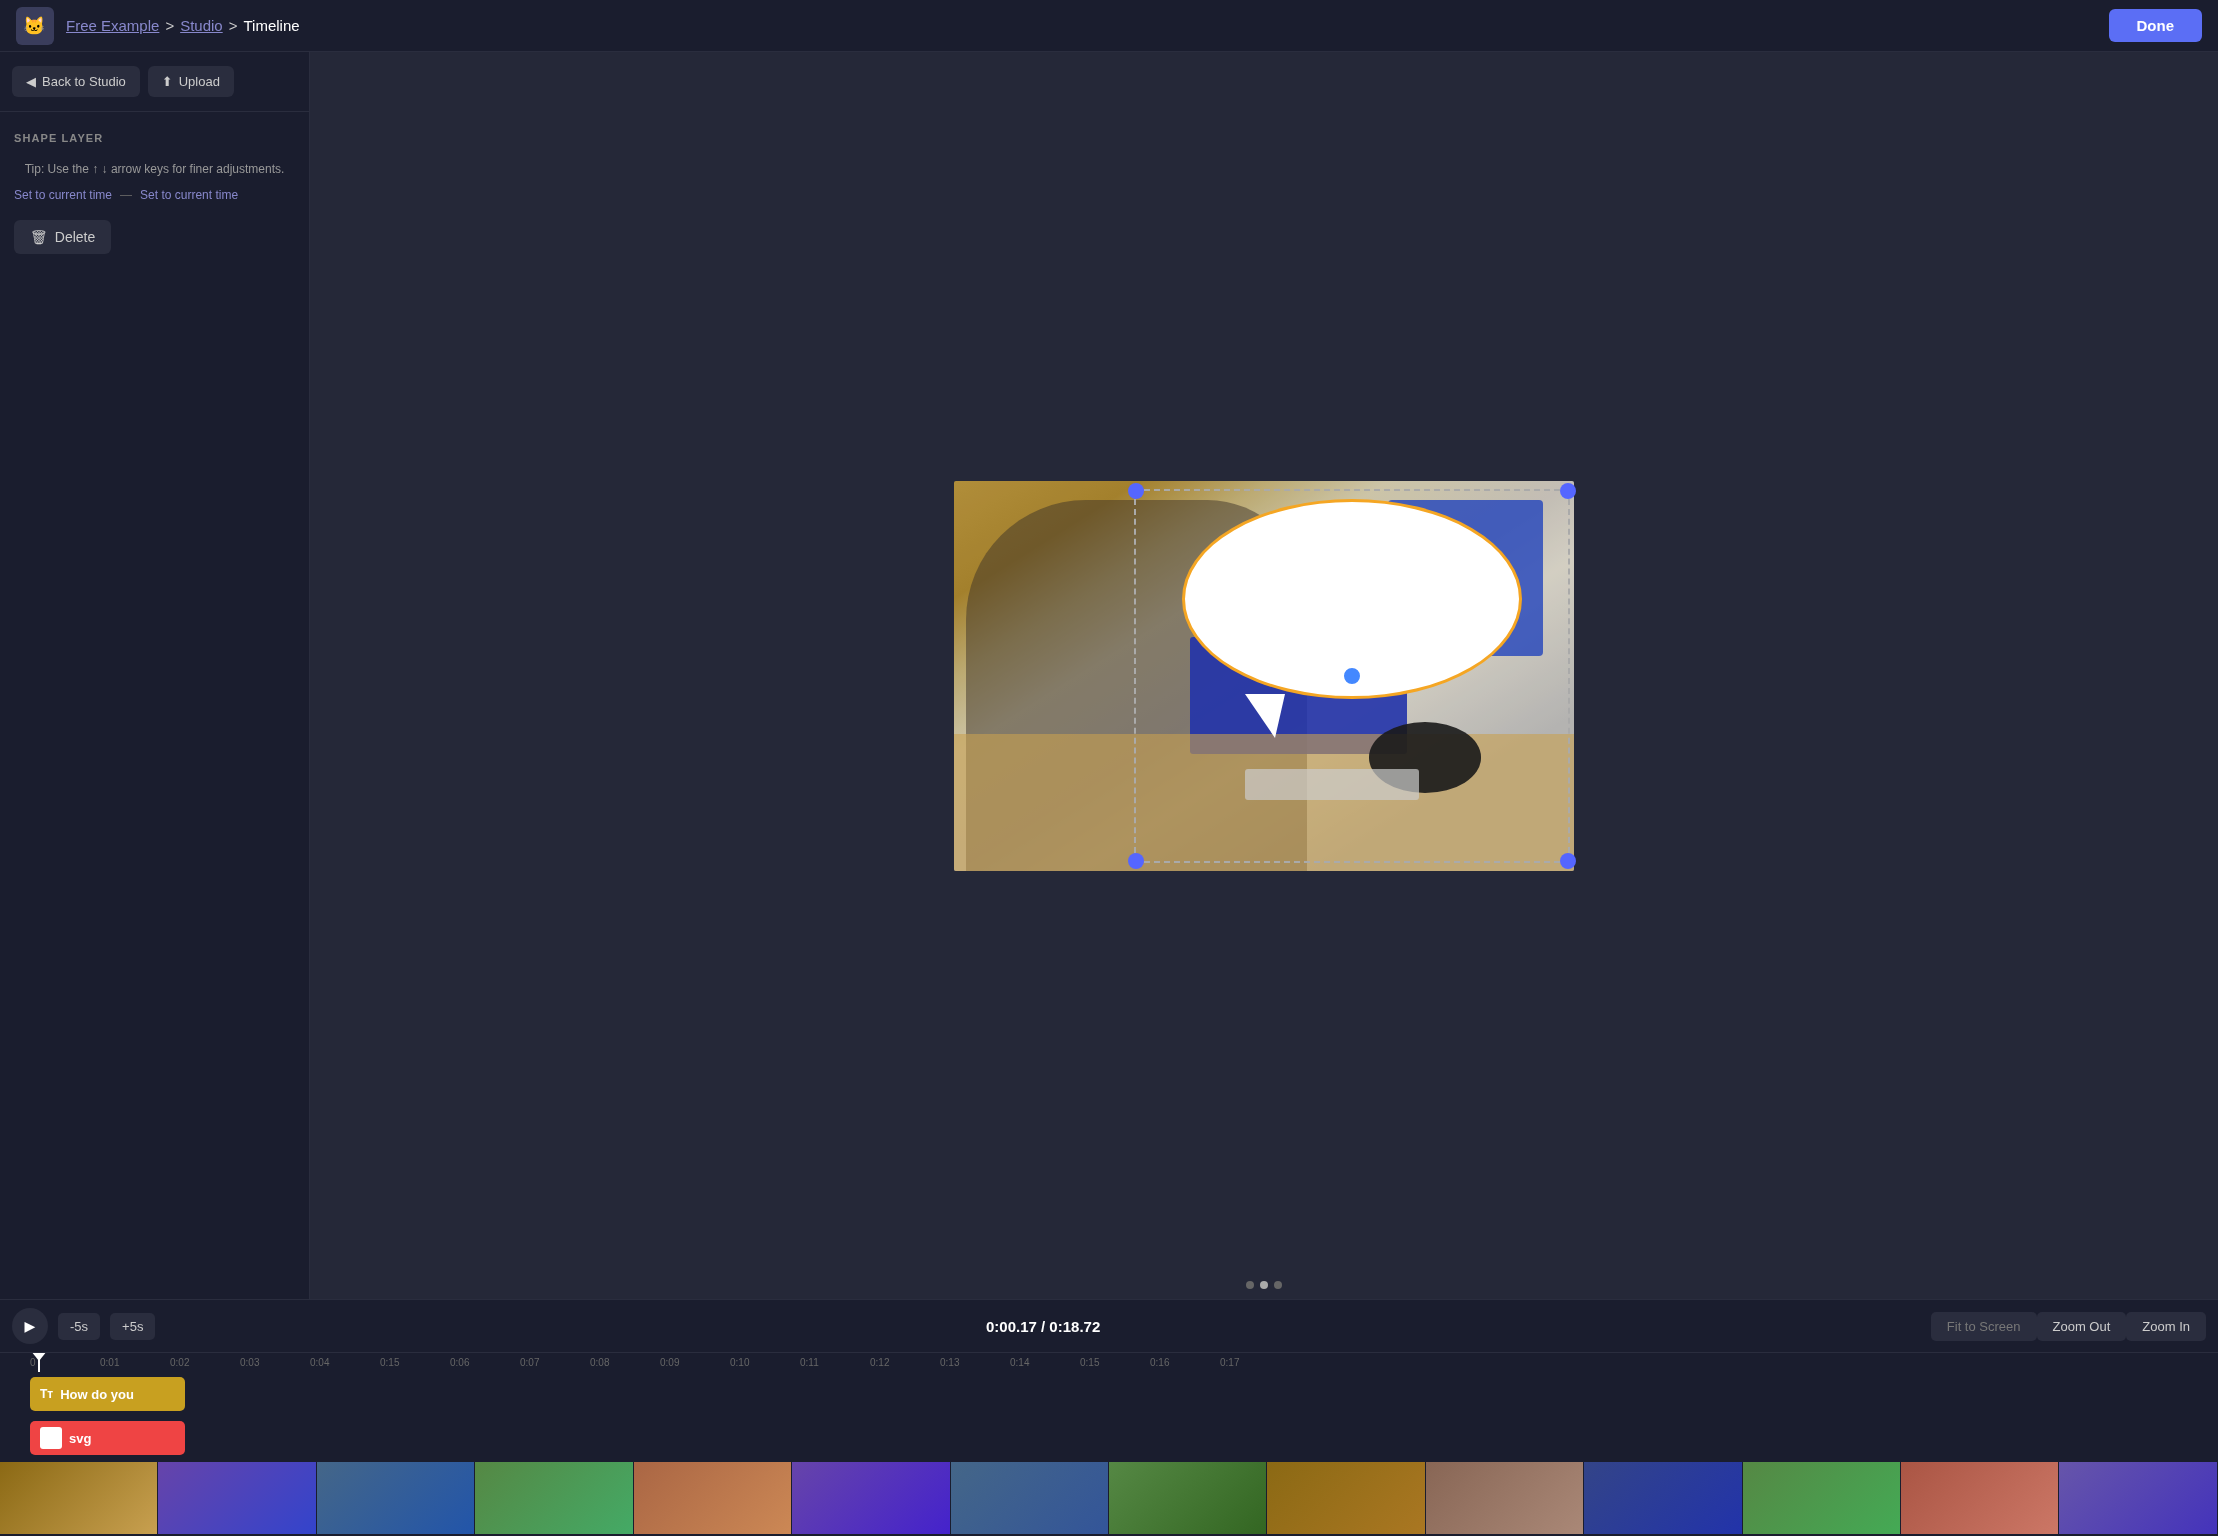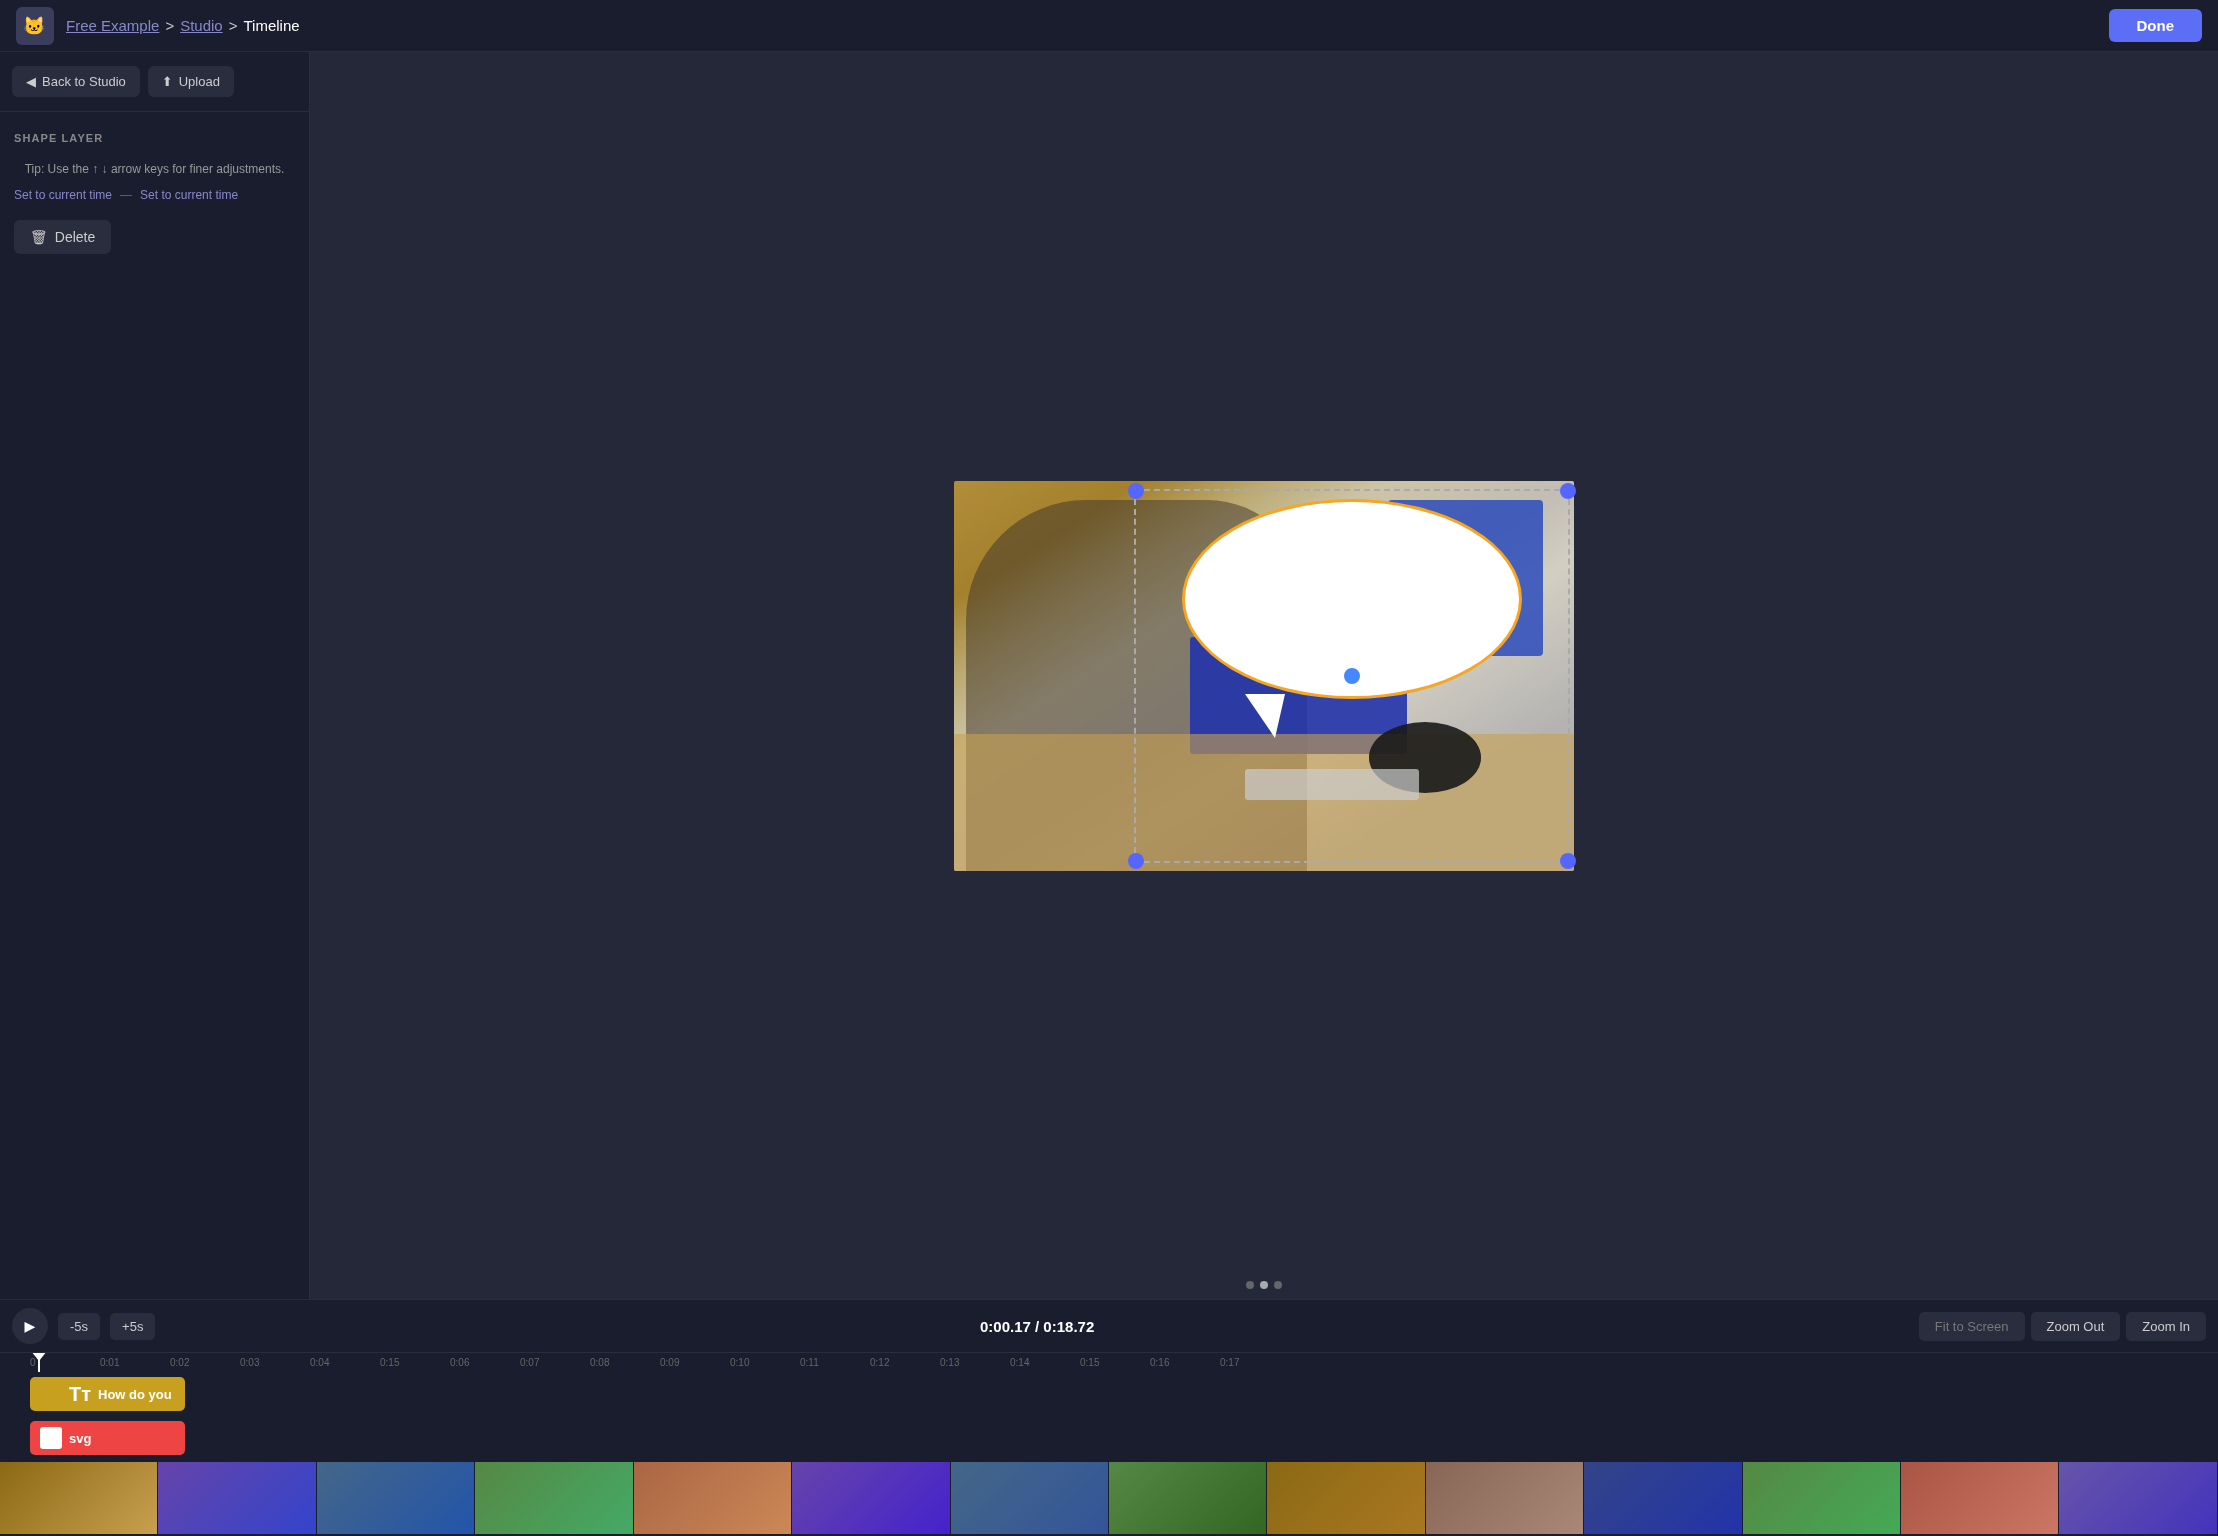--- a/index.html
+++ b/index.html
@@ -317,21 +317,21 @@
     }
     .time-display {
       flex: 1;
       text-align: center;
       font-size: 15px;
       font-weight: 600;
       color: #ffffff;
     }
     .zoom-controls {
       display: flex;
-      gap: 6px;
+      gap: 0;
     }
     .zoom-btn {
       background: #2a2d3e;
       color: #ccc;
       border: none;
       border-radius: 5px;
       padding: 7px 16px;
       font-size: 13px;
       cursor: pointer;
     }
@@ -416,23 +416,22 @@
       width: 155px;
     }
     .track-svg-thumb {
       width: 22px;
       height: 22px;
       background: #fff;
       border-radius: 3px;
       flex-shrink: 0;
     }
     .track-text-icon {
-      font-size: 20px;
+      font-size: 12px;
       font-weight: 800;
-      margin-left: 29px;
     }
 
     
     .filmstrip {
       height: 72px;
       margin: 2px 0;
       display: flex;
       overflow: hidden;
     }
     .filmstrip-frame {

